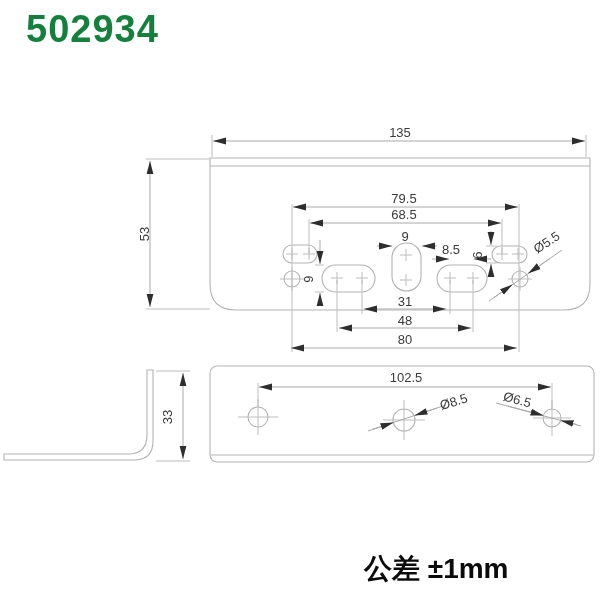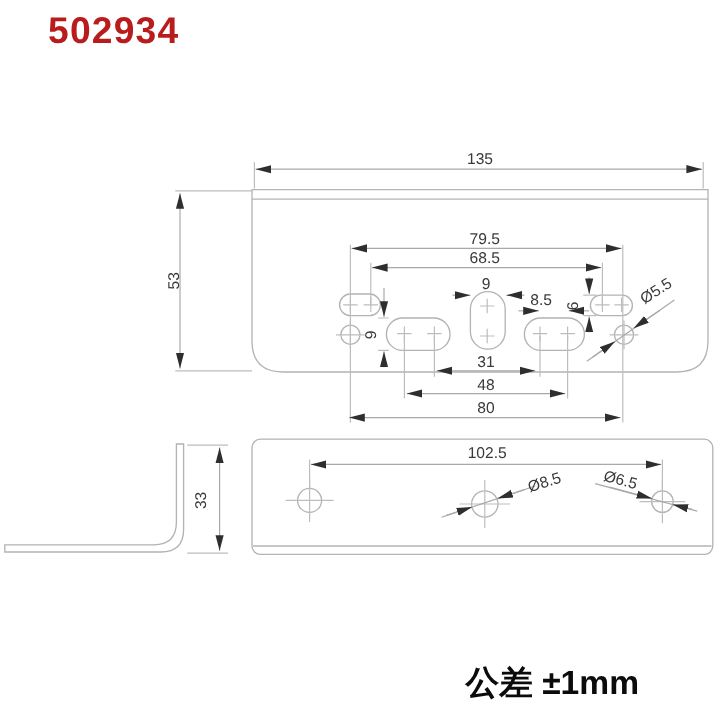--- a/index.html
+++ b/index.html
@@ -1,20 +1,20 @@
 <!DOCTYPE html>
 <html><head>
 <meta charset="utf-8">
 <style>
   html,body{margin:0;padding:0;background:#fff;}
   #stage{position:relative;width:600px;height:600px;background:#ffffff;overflow:hidden;
          font-family:"Liberation Sans",sans-serif;}
-  #part-number{position:absolute;left:40px;top:8px;font-size:31px;font-weight:bold;
-               color:#b91c1c;letter-spacing:1px;}
-  #tolerance{position:absolute;left:388px;top:550px;font-size:28px;font-weight:bold;
+  #part-number{position:absolute;left:26px;top:8px;font-size:38px;font-weight:bold;
+               color:#15803d;letter-spacing:1px;}
+  #tolerance{position:absolute;left:364px;top:550px;font-size:28px;font-weight:bold;
              color:#0b0b0b;white-space:nowrap;}
   svg{position:absolute;left:0;top:0;}
   .outline{fill:none;stroke:#b3b3b3;stroke-width:1.1;}
   .thin{fill:none;stroke:#bdbdbd;stroke-width:1;}
   .dim{fill:none;stroke:#a9a9a9;stroke-width:1;}
   .dimtxt{fill:#3a3a3a;font-size:13px;font-family:"Liberation Sans",sans-serif;}
 </style>
 </head>
 <body>
 

